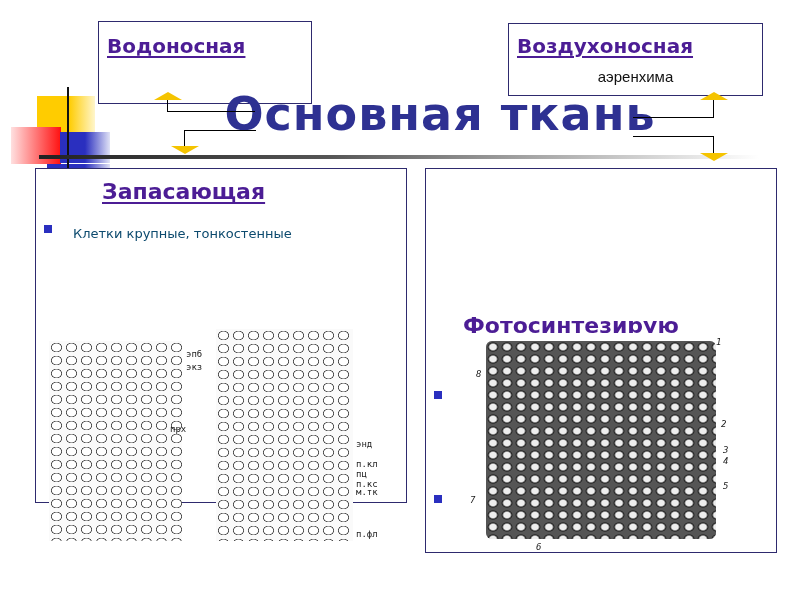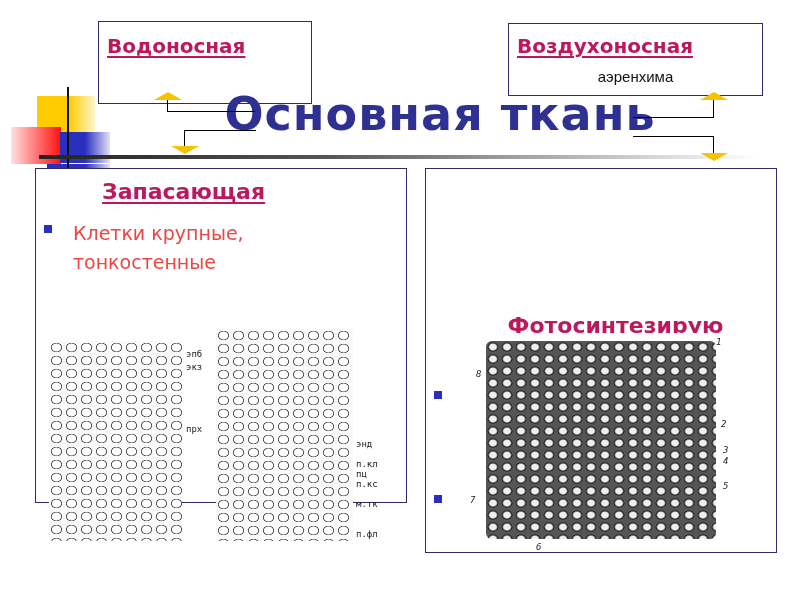--- a/index.html
+++ b/index.html
@@ -1,19 +1,19 @@
 <!DOCTYPE html>
 <html><head>
 <meta charset="utf-8">
 <style>
   html, body { margin:0; padding:0; }
   body { width:800px; height:600px; position:relative; background:#ffffff; overflow:hidden; font-family:"DejaVu Sans", sans-serif; }
   .abs { position:absolute; }
   .box { position:absolute; border:1px solid #2e2a6e; background:#fff; box-sizing:border-box; }
-  .red-title { color:#be185d; text-decoration:underline; font-weight:bold; text-decoration-thickness:2px; text-underline-offset:3px;text-align:center; }
+  .red-title { color:#4c1d95; text-decoration:underline; font-weight:bold; text-decoration-thickness:2px; text-underline-offset:3px; }
   .sq-yellow { left:37px; top:96px; width:58px; height:36px; background:linear-gradient(to right,#ffcc00 55%,#fff6cc); }
   .sq-red { left:11px; top:127px; width:50px; height:37px; background:linear-gradient(to left,#ff1010,#ffe0e0); }
   .sq-blue { left:60px; top:132px; width:50px; height:31px; background:linear-gradient(to right,#2a2fbf 50%,#e0e2f6); }
   .sq-blue2 { left:47px; top:164px; width:63px; height:11px; background:linear-gradient(to right,#2a2fbf 60%,#dfe0f5); }
   .vline { left:67px; top:87px; width:2px; height:92px; background:#111; }
   .hline { left:39px; top:155px; width:720px; height:4px; background:linear-gradient(to right,#222 0%,#555 40%,#aaa 70%,#fff 100%); }
   .title { left:0; width:880px; top:87px; text-align:center; font-size:46px; font-weight:bold; color:#2e3192; letter-spacing:1px; }
   .conn { position:absolute; background:#000; }
   .tri-up { position:absolute; width:0; height:0; border-left:14px solid transparent; border-right:14px solid transparent; border-bottom:8px solid #f5c400; }
   .tri-down { position:absolute; width:0; height:0; border-left:14px solid transparent; border-right:14px solid transparent; border-top:8px solid #f5c400; }
@@ -58,38 +58,38 @@
 <div class="tri-up" style="left:700px;top:92px;"></div>
 <div class="conn" style="left:713px;top:100px;width:1px;height:18px;"></div>
 <div class="conn" style="left:633px;top:117px;width:81px;height:1px;"></div>
 <div class="conn" style="left:633px;top:136px;width:81px;height:1px;"></div>
 <div class="conn" style="left:713px;top:136px;width:1px;height:17px;"></div>
 <div class="tri-down" style="left:700px;top:153px;"></div>
 
 <div class="box" style="left:35px;top:168px;width:372px;height:335px;">
   <div class="abs red-title" style="left:66px;top:10px;font-size:22px;">Запасающая</div>
   <div class="bullet" style="left:8px;top:56px;"></div>
-  <div class="abs" style="left:37px;top:50px;width:250px;font-size:19px;line-height:29px;color:#ef4444;">Клетки крупные, тонкостенные</div>
+  <div class="abs" style="left:37px;top:50px;width:250px;font-size:13px;line-height:29px;color:#0c4a6e;">Клетки крупные, тонкостенные</div>
 
   <div class="drawing" style="left:13px;top:172px;width:133px;height:200px;">
     <div class="cells"></div>
   </div>
   <div class="lbl" style="left:150px;top:180px;">эпб</div>
   <div class="lbl" style="left:150px;top:193px;">экз</div>
-  <div class="lbl" style="left:150px;top:255px;">прх</div>
+  <div class="lbl" style="left:134px;top:255px;">прх</div>
 
   <div class="drawing" style="left:180px;top:160px;width:137px;height:212px;">
     <div class="cells"></div>
   </div>
   <div class="lbl" style="left:320px;top:270px;">энд</div>
   <div class="lbl" style="left:320px;top:290px;">п.кл</div>
   <div class="lbl" style="left:320px;top:300px;">пц</div>
   <div class="lbl" style="left:320px;top:310px;">п.кс</div>
   <div class="lbl" style="left:320px;top:320px;margin-top:40px;">п.фл</div>
-  <div class="lbl" style="left:320px;top:330px;">м.тк</div>
+  <div class="lbl" style="left:320px;top:318px;">м.тк</div>
 </div>
 
 <div class="box" style="left:425px;top:168px;width:352px;height:385px;">
   <div class="abs red-title" style="left:37px;top:140px;font-size:22px;white-space:nowrap;overflow:hidden;width:305px;height:24px;line-height:34px;">Фотосинтезирую</div>
   <div class="bullet" style="left:8px;top:222px;"></div>
   <div class="bullet" style="left:8px;top:326px;"></div>
   <div class="drawing" style="left:60px;top:172px;width:230px;height:198px;border-radius:6px;">
     <div class="cells dark"></div>
   </div>
   <div class="lbl" style="left:290px;top:168px;font-style:italic;">1</div>

